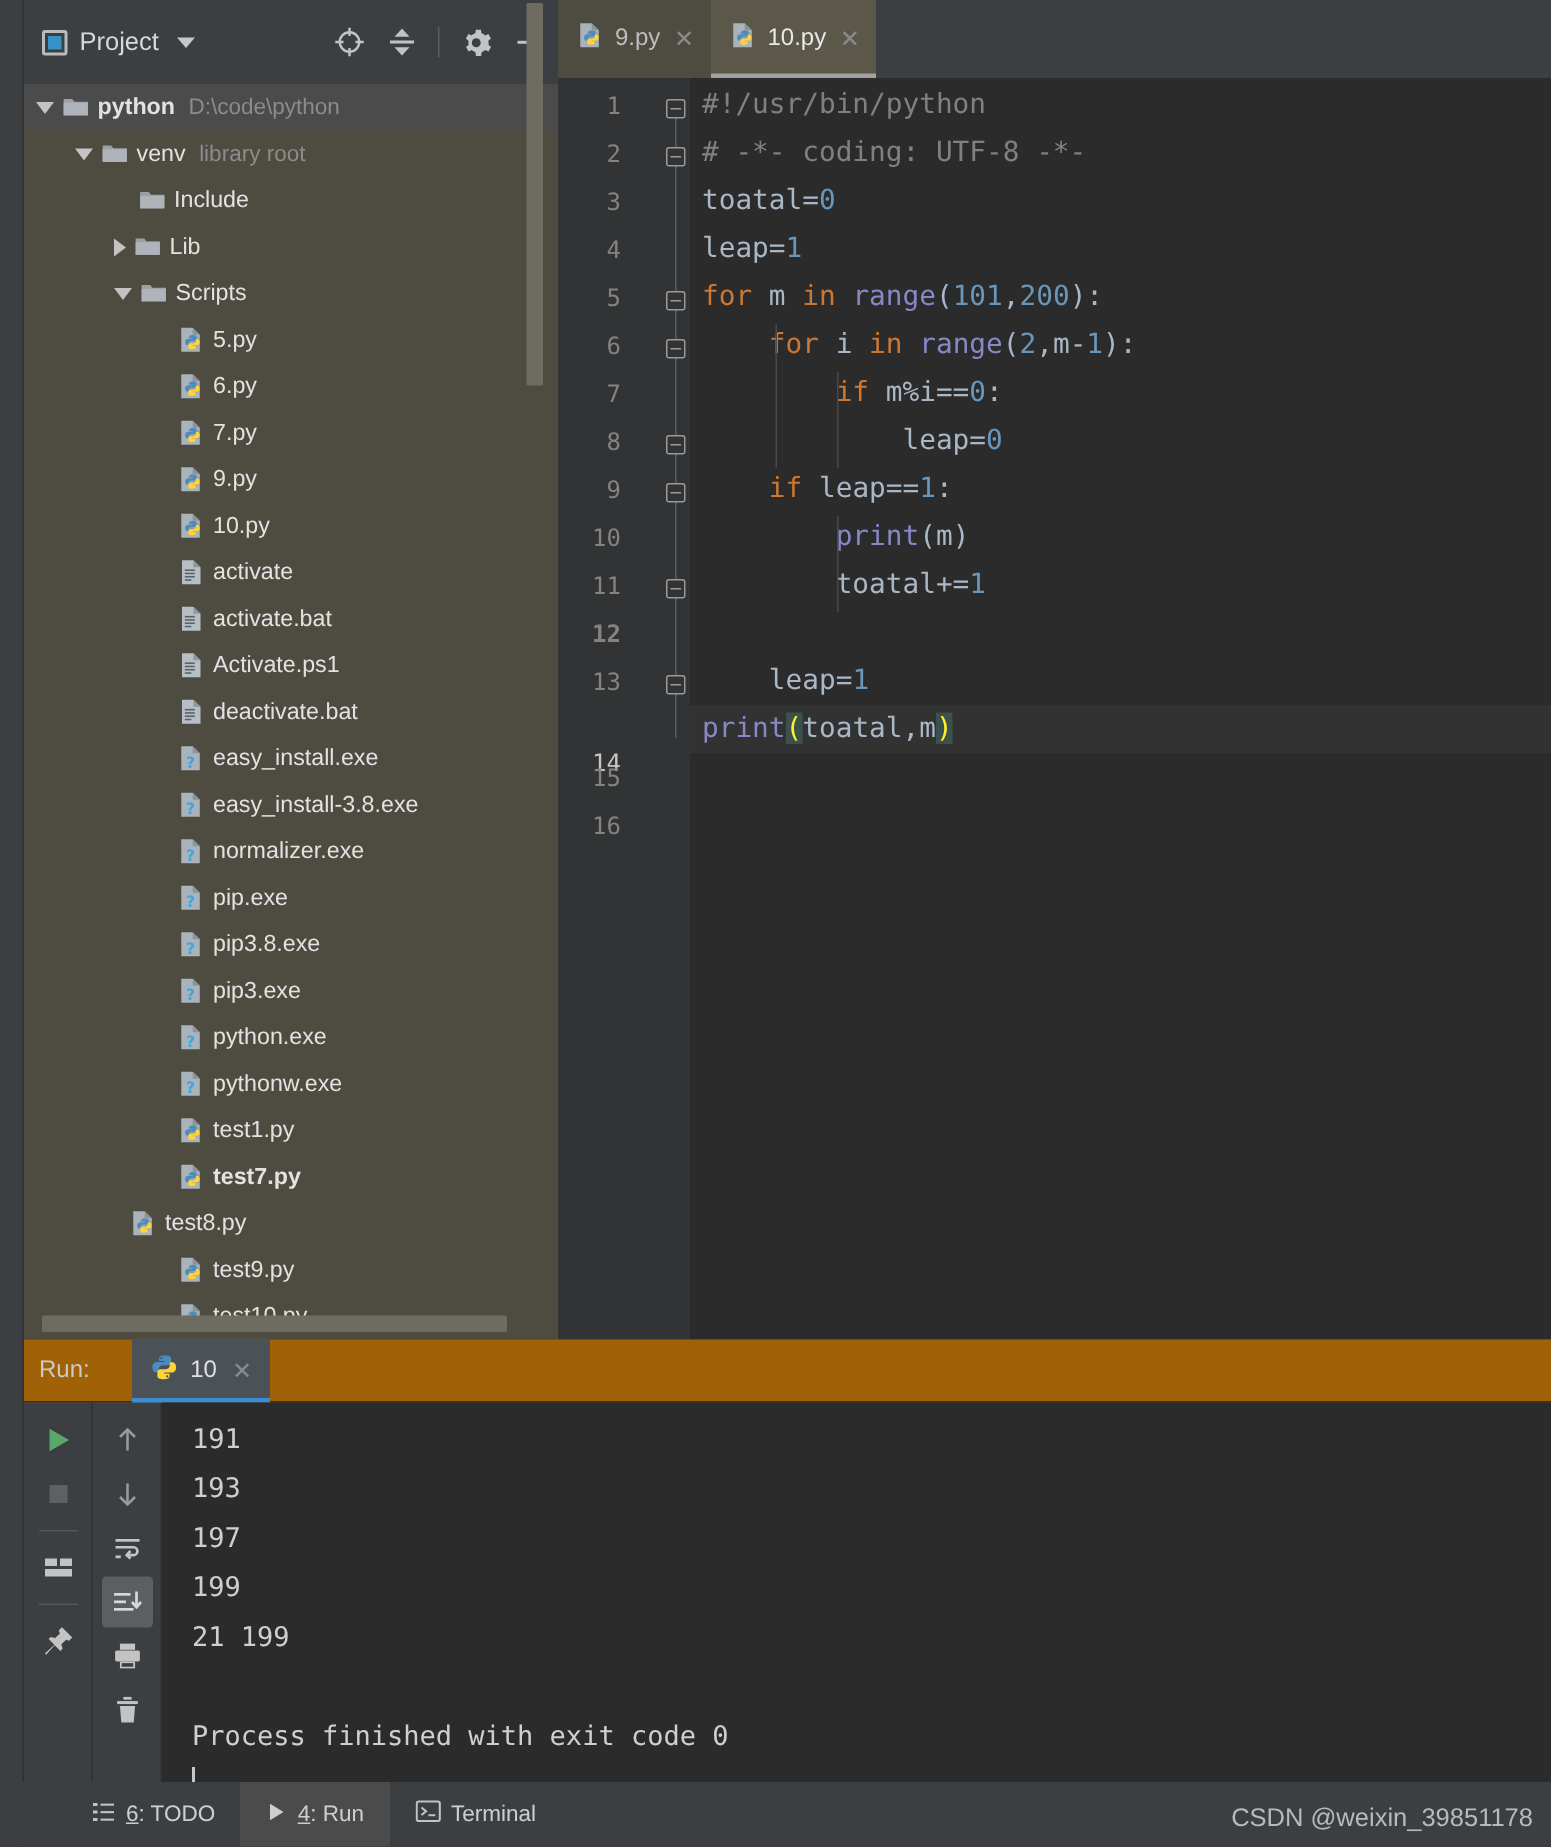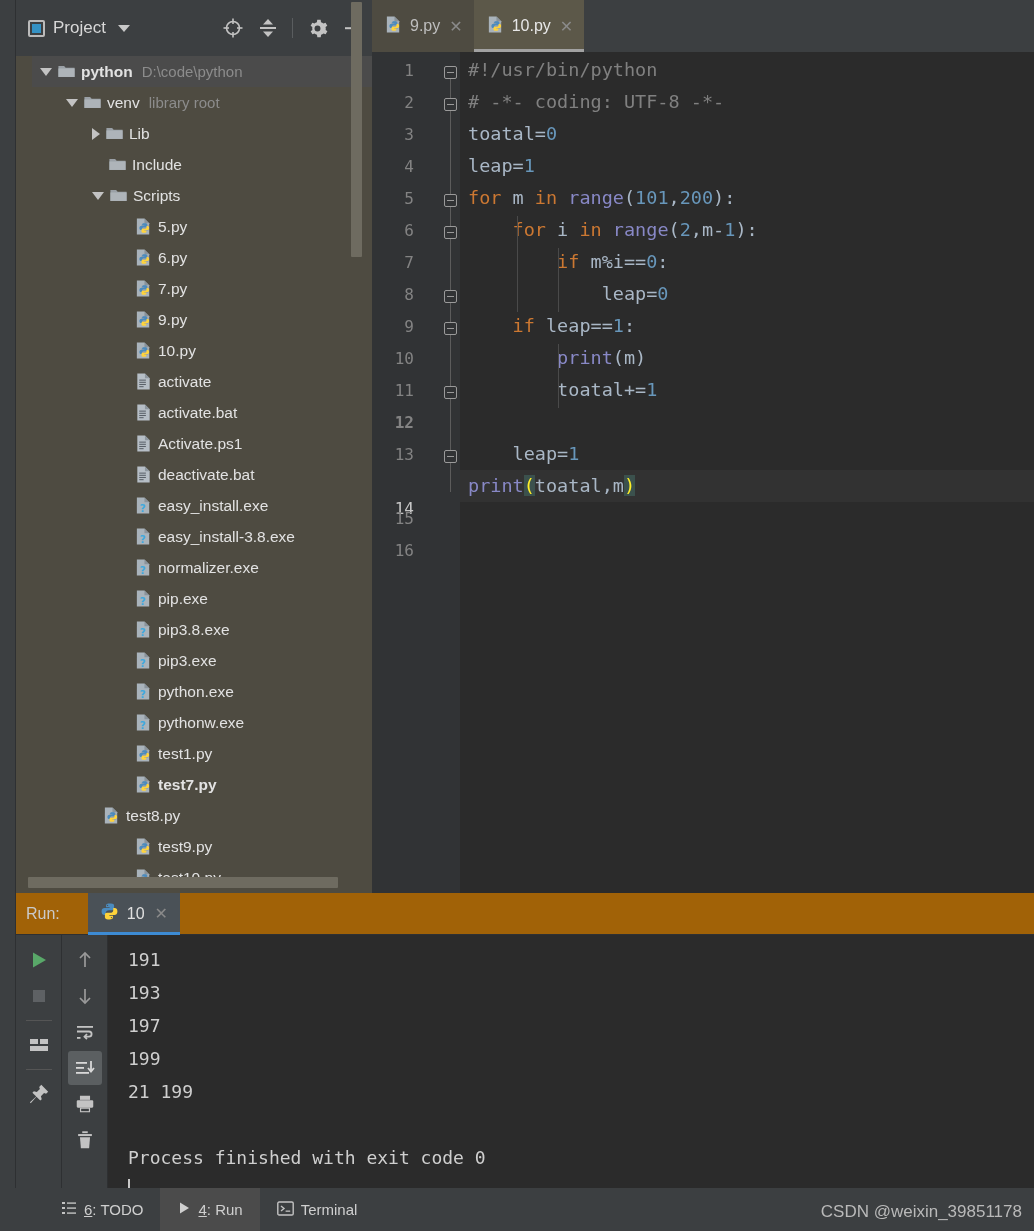--- a/index.html
+++ b/index.html
@@ -45,21 +45,21 @@
   .proj-title { font-size: 17px; color: #D8D8D8; }
   .caret-d {
     width:0;height:0;border-left:6px solid transparent;border-right:6px solid transparent;
     border-top:7px solid #C8C8C8; margin-left:4px;
   }
   .hdr-icons { position:absolute; right:8px; top:0; height:56px; display:flex; align-items:center; gap:14px; }
   .hdr-icons svg { display:block; }
   .hdr-sep { width:1px; height:20px; background:#5A5D5F; }
 
   
-  .tree { position:relative; height: 942px; overflow:hidden; font-size:15.5px;margin-left:16px; }
+  .tree { position:relative; height: 942px; overflow:hidden; font-size:15.5px; }
   .trow {
     position:relative; display:flex; align-items:center; height:31px;
     color:#E2E2E2; white-space:nowrap;
   }
   .trow.selrow { background:#4B4B4B; }
   .tarrow {
     width:0;height:0;margin-right:5px;
   }
   .tarrow.down { border-left:6px solid transparent;border-right:6px solid transparent;border-top:8px solid #C3C3C3; }
   .tarrow.right { border-top:6px solid transparent;border-bottom:6px solid transparent;border-left:8px solid #C3C3C3; }
@@ -234,34 +234,34 @@
         <div class="trow" style="padding-left: 34px;">
           <span class="tarrow down"></span>
           <span class="ico"><svg width="19" height="19" viewBox="0 0 20 20">
               <path fill="#9AA0A6" d="M1.5 4.2h6l1.6 1.9h9.4v9.7H1.5z"></path>
               <path fill="#AEB4B9" d="M1.5 6.8h17v8.9h-17z"></path>
             </svg></span>
           <span class="tname">venv</span>
           <span class="thint">library root</span>
         </div>
         <div class="trow" style="padding-left: 60px;">
-          <span class="tarrow right"></span>
+          <span class="tarrow none"></span>
           <span class="ico"><svg width="19" height="19" viewBox="0 0 20 20">
               <path fill="#9AA0A6" d="M1.5 4.2h6l1.6 1.9h9.4v9.7H1.5z"></path>
               <path fill="#AEB4B9" d="M1.5 6.8h17v8.9h-17z"></path>
             </svg></span>
-          <span class="tname">Lib</span>
+          <span class="tname">Include</span>
         </div>
         <div class="trow" style="padding-left: 60px;">
-          <span class="tarrow none"></span>
+          <span class="tarrow right"></span>
           <span class="ico"><svg width="19" height="19" viewBox="0 0 20 20">
               <path fill="#9AA0A6" d="M1.5 4.2h6l1.6 1.9h9.4v9.7H1.5z"></path>
               <path fill="#AEB4B9" d="M1.5 6.8h17v8.9h-17z"></path>
             </svg></span>
-          <span class="tname">Include</span>
+          <span class="tname">Lib</span>
         </div>
         <div class="trow" style="padding-left: 60px;">
           <span class="tarrow down"></span>
           <span class="ico"><svg width="19" height="19" viewBox="0 0 20 20">
               <path fill="#9AA0A6" d="M1.5 4.2h6l1.6 1.9h9.4v9.7H1.5z"></path>
               <path fill="#AEB4B9" d="M1.5 6.8h17v8.9h-17z"></path>
             </svg></span>
           <span class="tname">Scripts</span>
         </div>
         <div class="trow" style="padding-left: 86px;">

